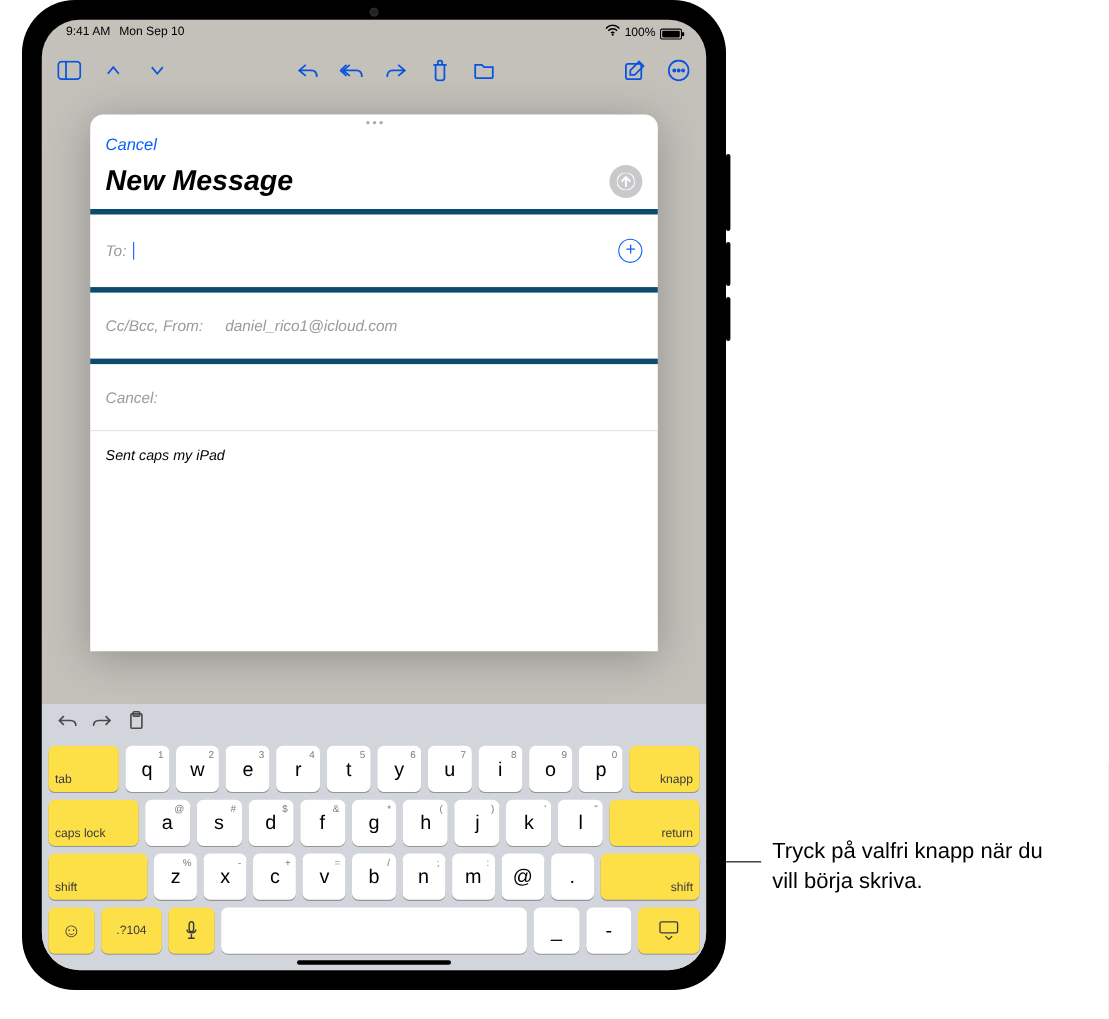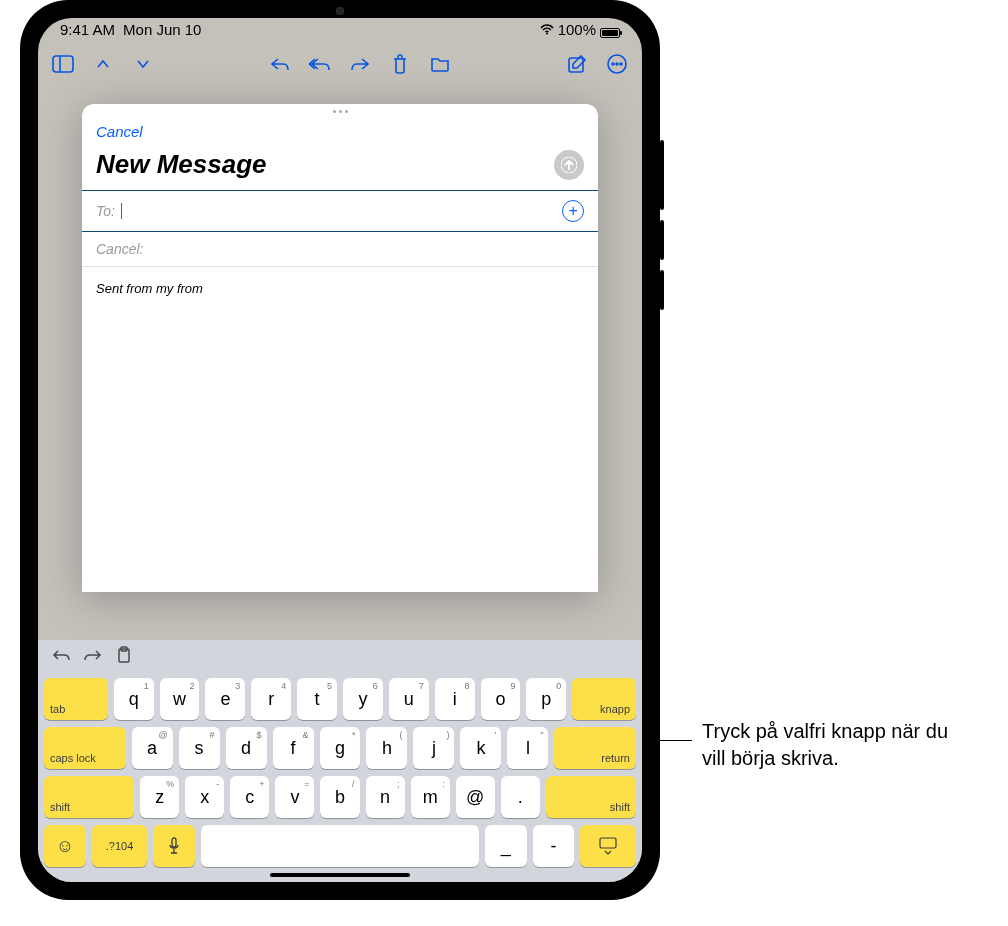--- a/index.html
+++ b/index.html
@@ -51,21 +51,21 @@
     position:absolute; inset:0;
     background: rgba(0,0,0,0.12);
     pointer-events:none;
   }
   
   .statusbar{
     position:absolute; top:0; left:0; right:0;
     height:22px;
     display:flex; align-items:center;
     padding:0 22px;
-    font-size:15px; font-weight:500;
+    font-size:11px; font-weight:500;
     color:#000;
   }
   .statusbar .left{flex:0 0 auto; display:flex; gap:8px;}
   .statusbar .center{flex:1;}
   .statusbar .right{flex:0 0 auto; display:flex; gap:4px; align-items:flex-end;}
   .battery-shell{
     width:20px;height:10px;border:1px solid #000;border-radius:2px;position:relative;
   }
   .battery-shell::after{content:"";position:absolute;right:-3px;top:2px;width:2px;height:4px;background:#000;border-radius:1px;}
   .battery-fill{position:absolute;inset:1px;background:#000;border-radius:1px;}
@@ -106,22 +106,22 @@
     display:flex;align-items:center;justify-content:space-between;
     padding:6px 14px 10px;
   }
   .title{font-size:26px;font-weight:700;}
   .send-btn{
     width:30px;height:30px;border-radius:50%;
     background:#c9c9cc;display:flex;align-items:center;justify-content:center;
   }
   .send-btn svg{stroke:#fff;fill:#fff;}
   .field{
-    border-top:1px solid #0c4a6e;
-    padding:9px 14px;
+    border-top:5px solid #0c4a6e;
+    padding:22px 14px;
     font-size:14px;
     display:flex; align-items:center;
     color:#9a9aa0;
     gap:20px;
   }
   .field .label{color:#9a9aa0;}
   .field .value{color:#9a9aa0;}
   .field.to{justify-content:space-between;}
   .field.to .left{display:flex;gap:6px;align-items:center;}
   .cursor{width:1.5px;height:16px;background:#0a60ff;}
@@ -174,21 +174,21 @@
   .key.wide2{flex:2;}
   .key.space{flex:6;}
   .home-indicator{
     position:absolute;bottom:5px;left:50%;transform:translateX(-50%);
     width:140px;height:4px;background:#000;border-radius:3px;z-index:10;
   }
 
   
   .callout{
     position:absolute;
-    left:630px; top:718px;
+    left:630px; top:761px;
     display:flex; align-items:flex-start; gap:0;
   }
   .callout-line{
     width:62px;height:1px;background:#000;margin-top:22px;
   }
   .callout-tick{
     position:absolute;left:0;top:0;width:1px;height:106px;background:#000;
   }
   .callout-text{
     font-size:20px;color:#000;line-height:1.35;
@@ -201,21 +201,21 @@
 
 <div class="device">
   <div class="camera-dot"></div>
   <div class="sidebtn2"></div>
   <div class="sidebtn3"></div>
   <div class="screen">
 
     <div class="statusbar">
       <div class="left">
         <span>9:41 AM</span>
-        <span>Mon Jun 10</span>
+        <span>Mon Sep 10</span>
       </div>
       <div class="center"></div>
       <div class="right">
         <span>
           <svg width="14" height="11" viewBox="0 0 14 11">
               <path d="M1 4 C4 0 10 0 13 4 M3 6 C5 3.5 9 3.5 11 6 M5.5 8 C6.3 7 7.7 7 8.5 8" stroke="#000" fill="none" stroke-width="1.3"></path>
               <circle cx="7" cy="9.5" r="1" fill="#000"></circle>
             </svg>
         </span>
         <span>100%</span>
@@ -306,24 +306,28 @@
         </div>
       </div>
       <div class="field to">
         <div class="left">
           <span class="label">To:</span>
           <span class="cursor"></span>
         </div>
         <div class="add-btn">+</div>
       </div>
       <div class="field">
+        <span class="label">Cc/Bcc, From:</span>
+        <span class="value">daniel_rico1@icloud.com</span>
+      </div>
+      <div class="field">
         <span class="label">Cancel:</span>
       </div>
       <div class="body-area">
-        <div>Sent from my from</div>
+        <div>Sent caps my iPad</div>
       </div>
     </div>
 
     <div class="kb-wrap">
       <div class="kb-toolbar">
         <span><svg width="18" height="14" viewBox="0 0 18 14" fill="none" stroke-width="1.5">
               <path d="M6 3 L2 7 L6 11 M2 7 H12 C15 7 17 9 17 12"></path>
             </svg></span>
         <span><svg width="18" height="14" viewBox="0 0 18 14" fill="none" stroke-width="1.5">
               <path d="M12 3 L16 7 L12 11 M16 7 H6 C3 7 1 9 1 12"></path>

